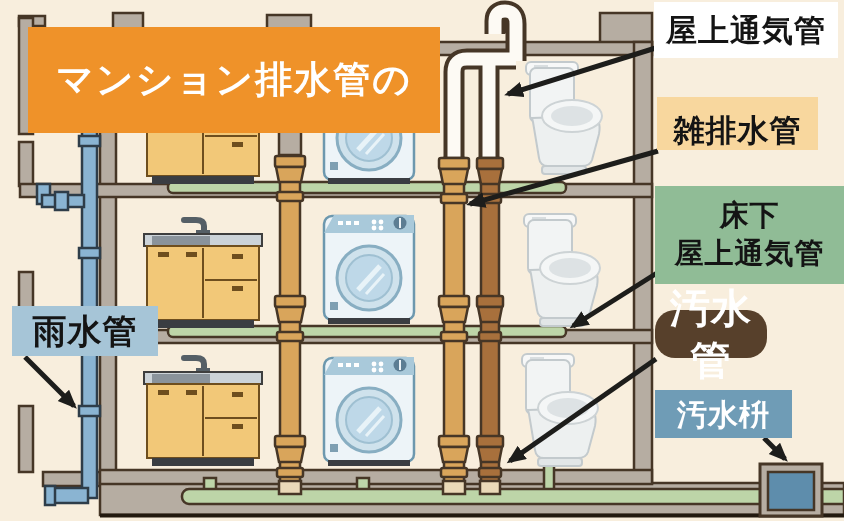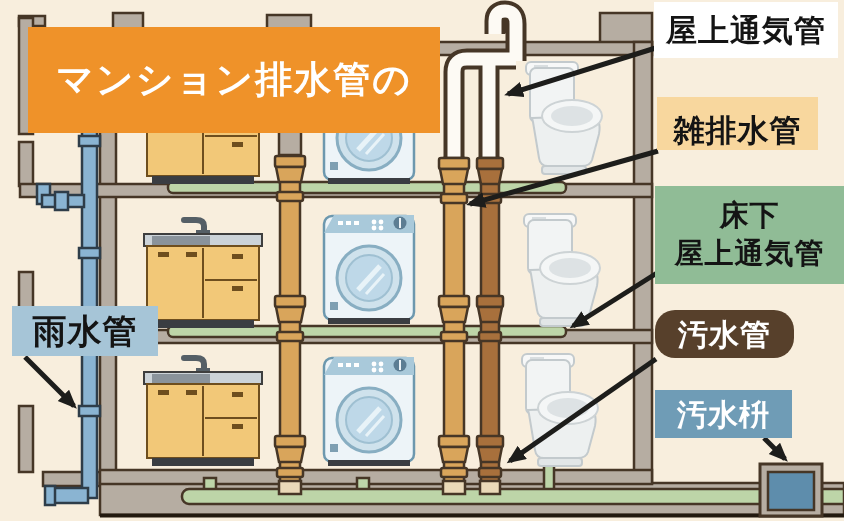--- a/index.html
+++ b/index.html
@@ -6,21 +6,21 @@
   body{font-family:"DejaVu Sans","Liberation Sans",sans-serif;}
   .canvas{position:relative;width:844px;height:521px;overflow:hidden;background:var(--background,#f8eedd);}
   .art{position:absolute;left:0;top:0;z-index:1;}
   .label{position:absolute;z-index:10;display:flex;flex-direction:column;align-items:center;justify-content:center;
          font-weight:700;color:var(--text_dark,#141414);text-align:center;letter-spacing:1px;line-height:1.3;}
   .title-box{left:28px;top:27px;width:412px;height:106px;background:var(--title_bg);color:var(--text_light,#fff);
              font-size:37px;letter-spacing:2px;}
   .lbl-rooftop{left:654px;top:2px;width:184px;height:56px;background:var(--rooftop_vent_bg);font-size:31px;}
   .lbl-misc{left:657px;top:97px;width:161px;height:53px;background:var(--misc_drain_bg);font-size:31px;justify-content:flex-end;}
   .lbl-underfloor{left:655px;top:186px;width:189px;height:98px;background:var(--underfloor_bg);font-size:29px;}
-  .lbl-sewage{left:655px;top:310px;width:139px;height:48px;background:var(--sewage_pipe_bg);color:var(--text_light,#fff);font-size:30px;border-radius:20px;}
+  .lbl-sewage{left:655px;top:310px;width:112px;height:48px;background:var(--sewage_pipe_bg);color:var(--text_light,#fff);font-size:40px;border-radius:20px;}
   .lbl-basin{left:655px;top:390px;width:137px;height:48px;background:var(--sewage_basin_bg);color:var(--text_light,#fff);font-size:30px;}
   .lbl-rain{left:12px;top:306px;width:146px;height:50px;background:var(--rain_pipe_bg);font-size:34px;}
 </style>
 </head>
 <body>
 
 <div class="canvas">
 
   <svg class="art" width="844" height="521" viewBox="0 0 844 521">
     <defs>

